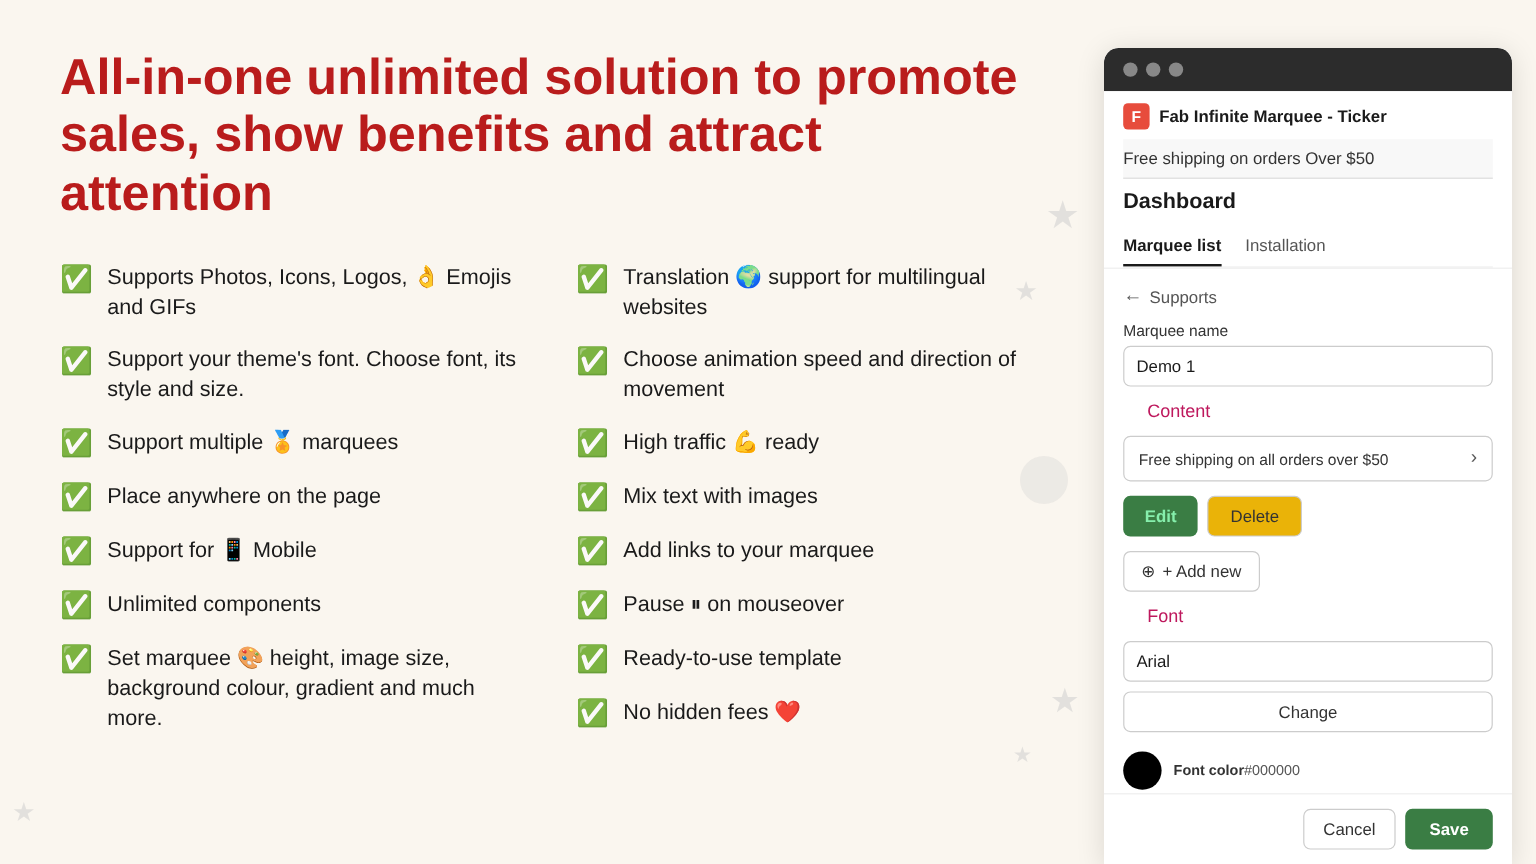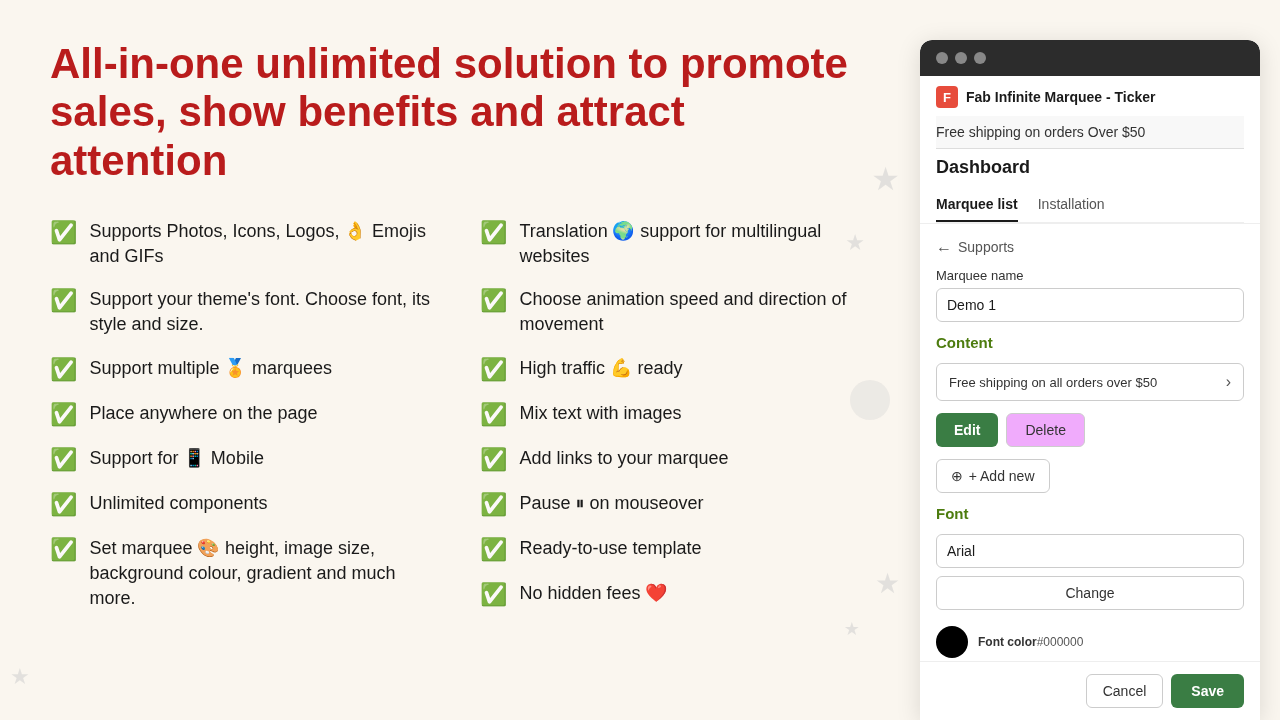--- a/index.html
+++ b/index.html
@@ -180,22 +180,23 @@
       border: 1px solid #ccc;
       border-radius: 6px;
       padding: 8px 10px;
       font-size: 14px;
       color: #1a1a1a;
       background: #fff;
     }
 
     .section-label {
       font-size: 15px;
-      font-weight: 700;
-      color: #4d7c0f;
+      font-weight: 400;
+      color: #be185d;
+      margin-left: 20px;
     }
 
     .content-item-row {
       display: flex;
       align-items: center;
       border: 1px solid #ccc;
       border-radius: 6px;
       padding: 9px 12px;
       font-size: 13px;
       color: #333;
@@ -208,31 +209,31 @@
       font-size: 16px;
     }
 
     .btn-row {
       display: flex;
       gap: 8px;
     }
 
     .btn-edit {
       background: #3a7d44;
-      color: #ffffff;
+      color: #86efac;
       border: none;
       border-radius: 6px;
       padding: 8px 18px;
       font-size: 14px;
       cursor: pointer;
       font-weight: 600;
     }
 
     .btn-delete {
-      background: #f0abfc;
+      background: #eab308;
       color: #333;
       border: 1px solid #ccc;
       border-radius: 6px;
       padding: 8px 18px;
       font-size: 14px;
       cursor: pointer;
     }
 
     .btn-add-new {
       display: flex;

